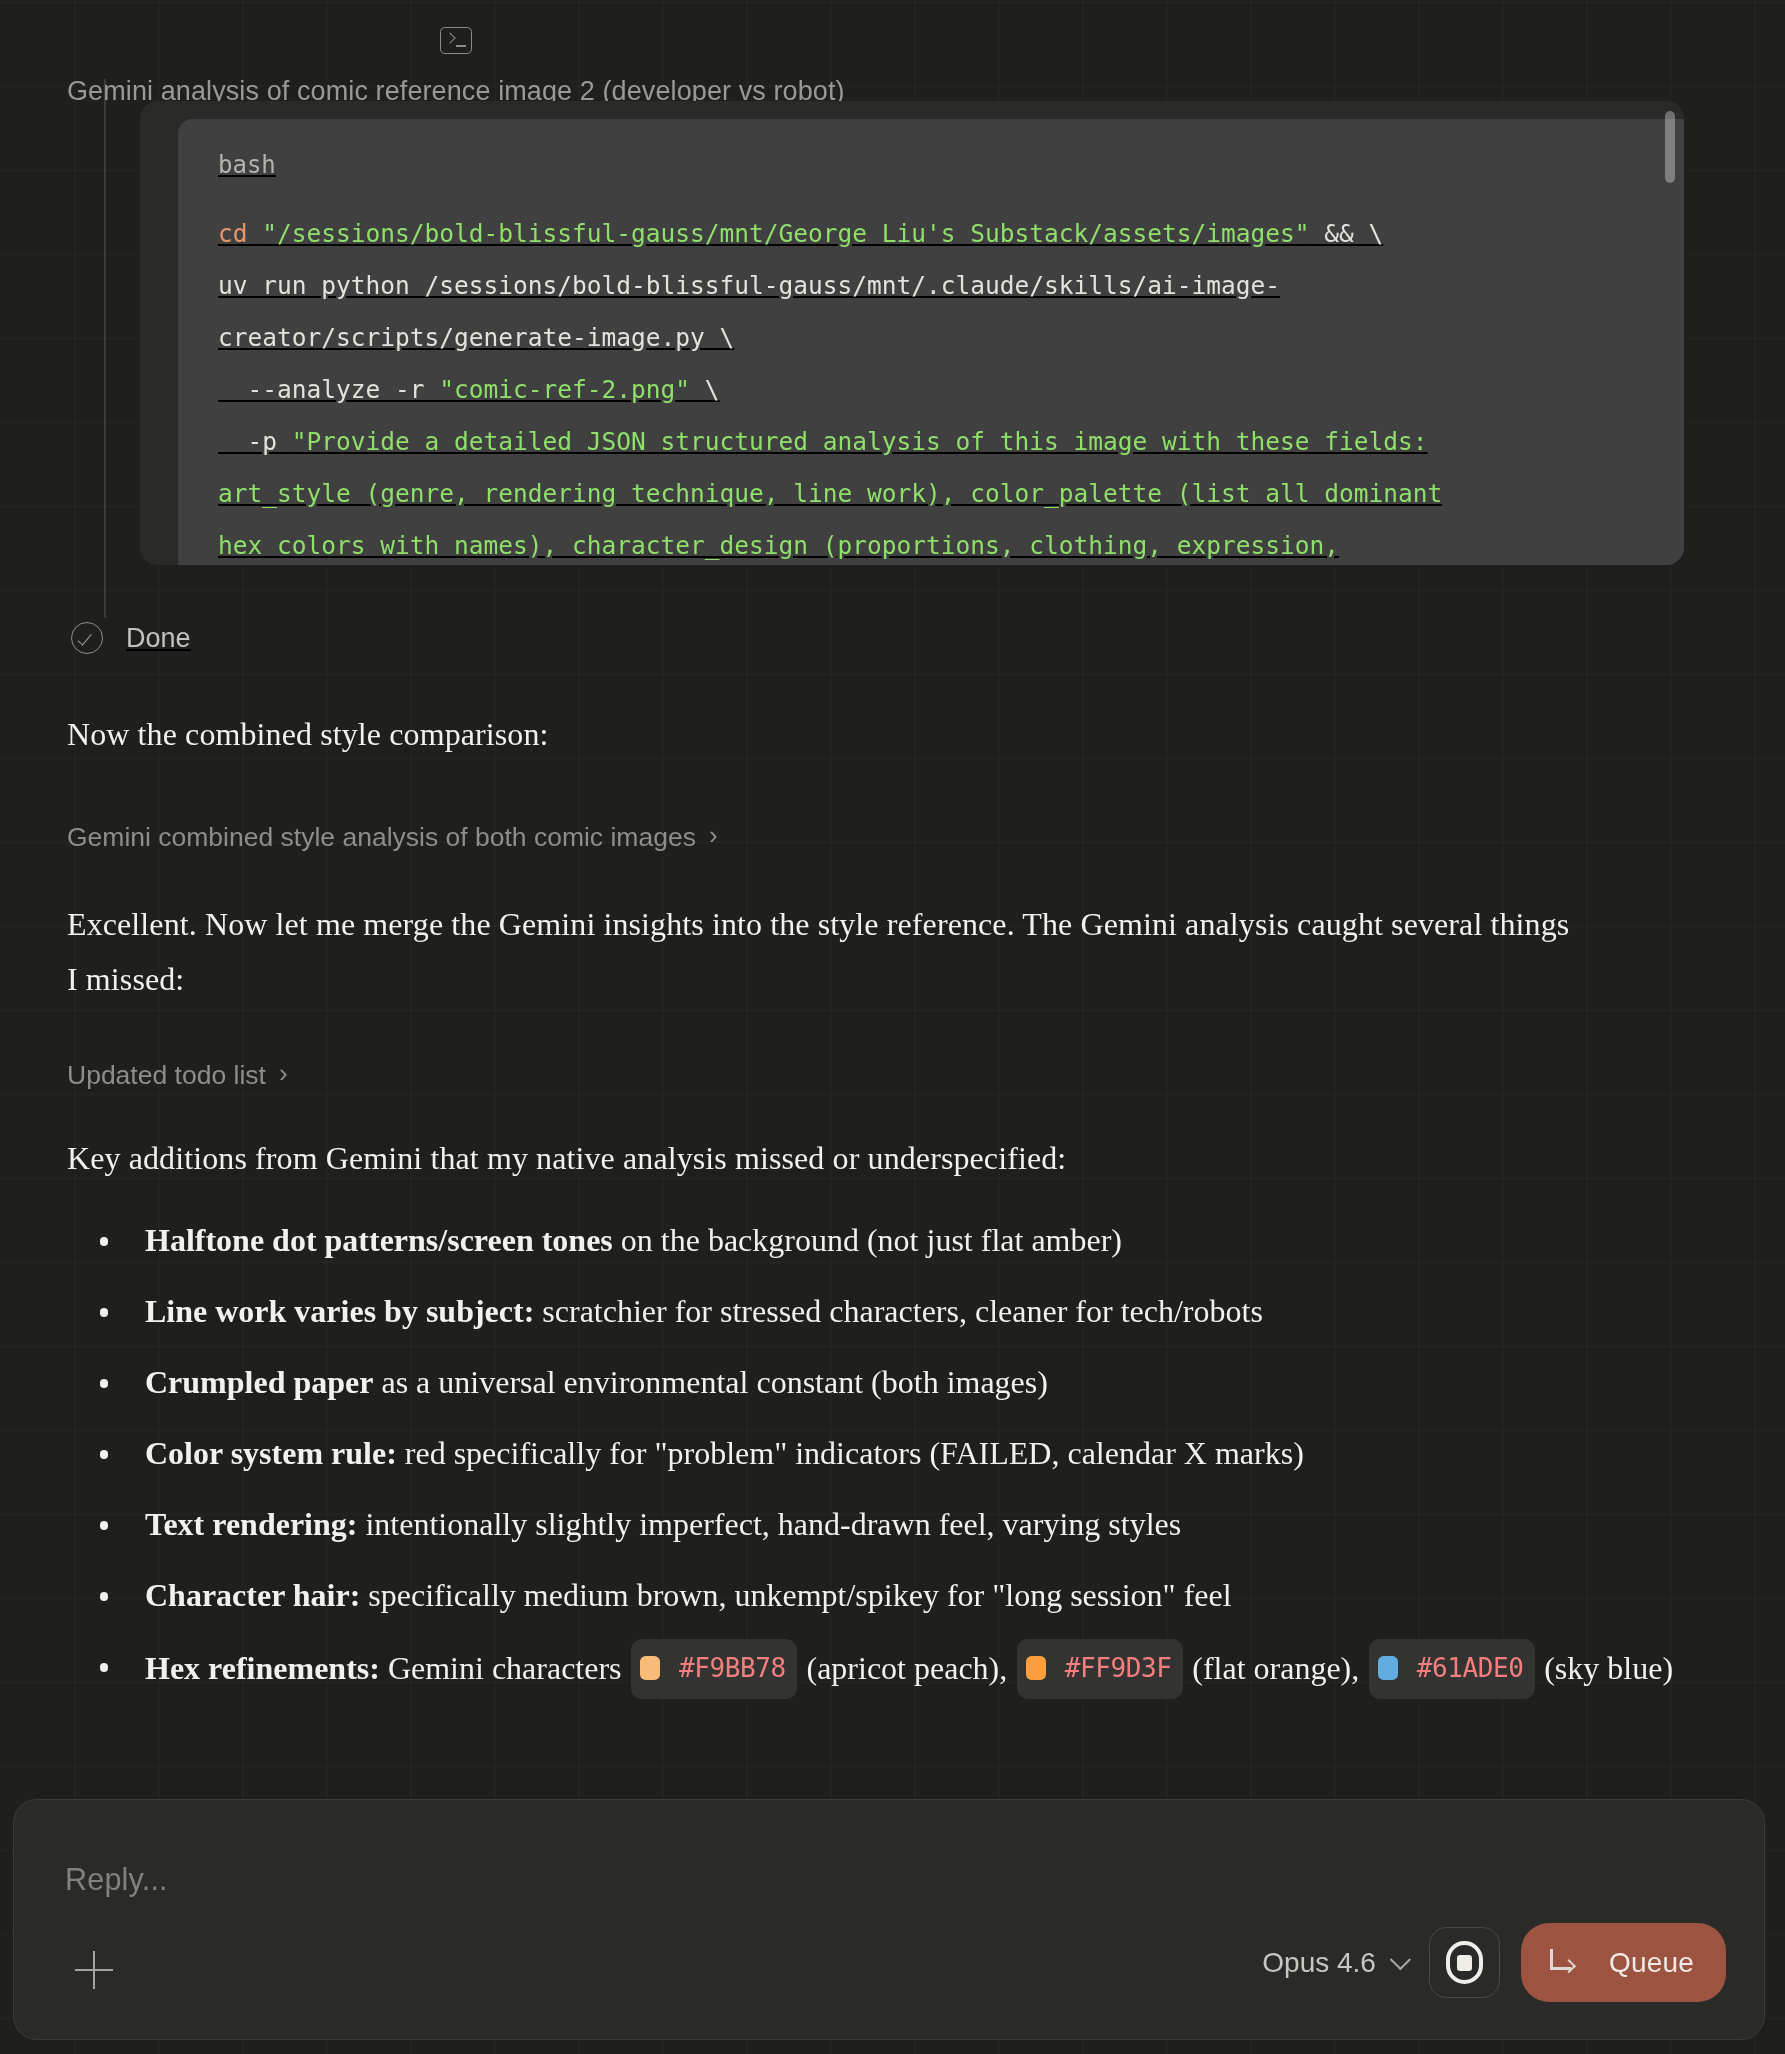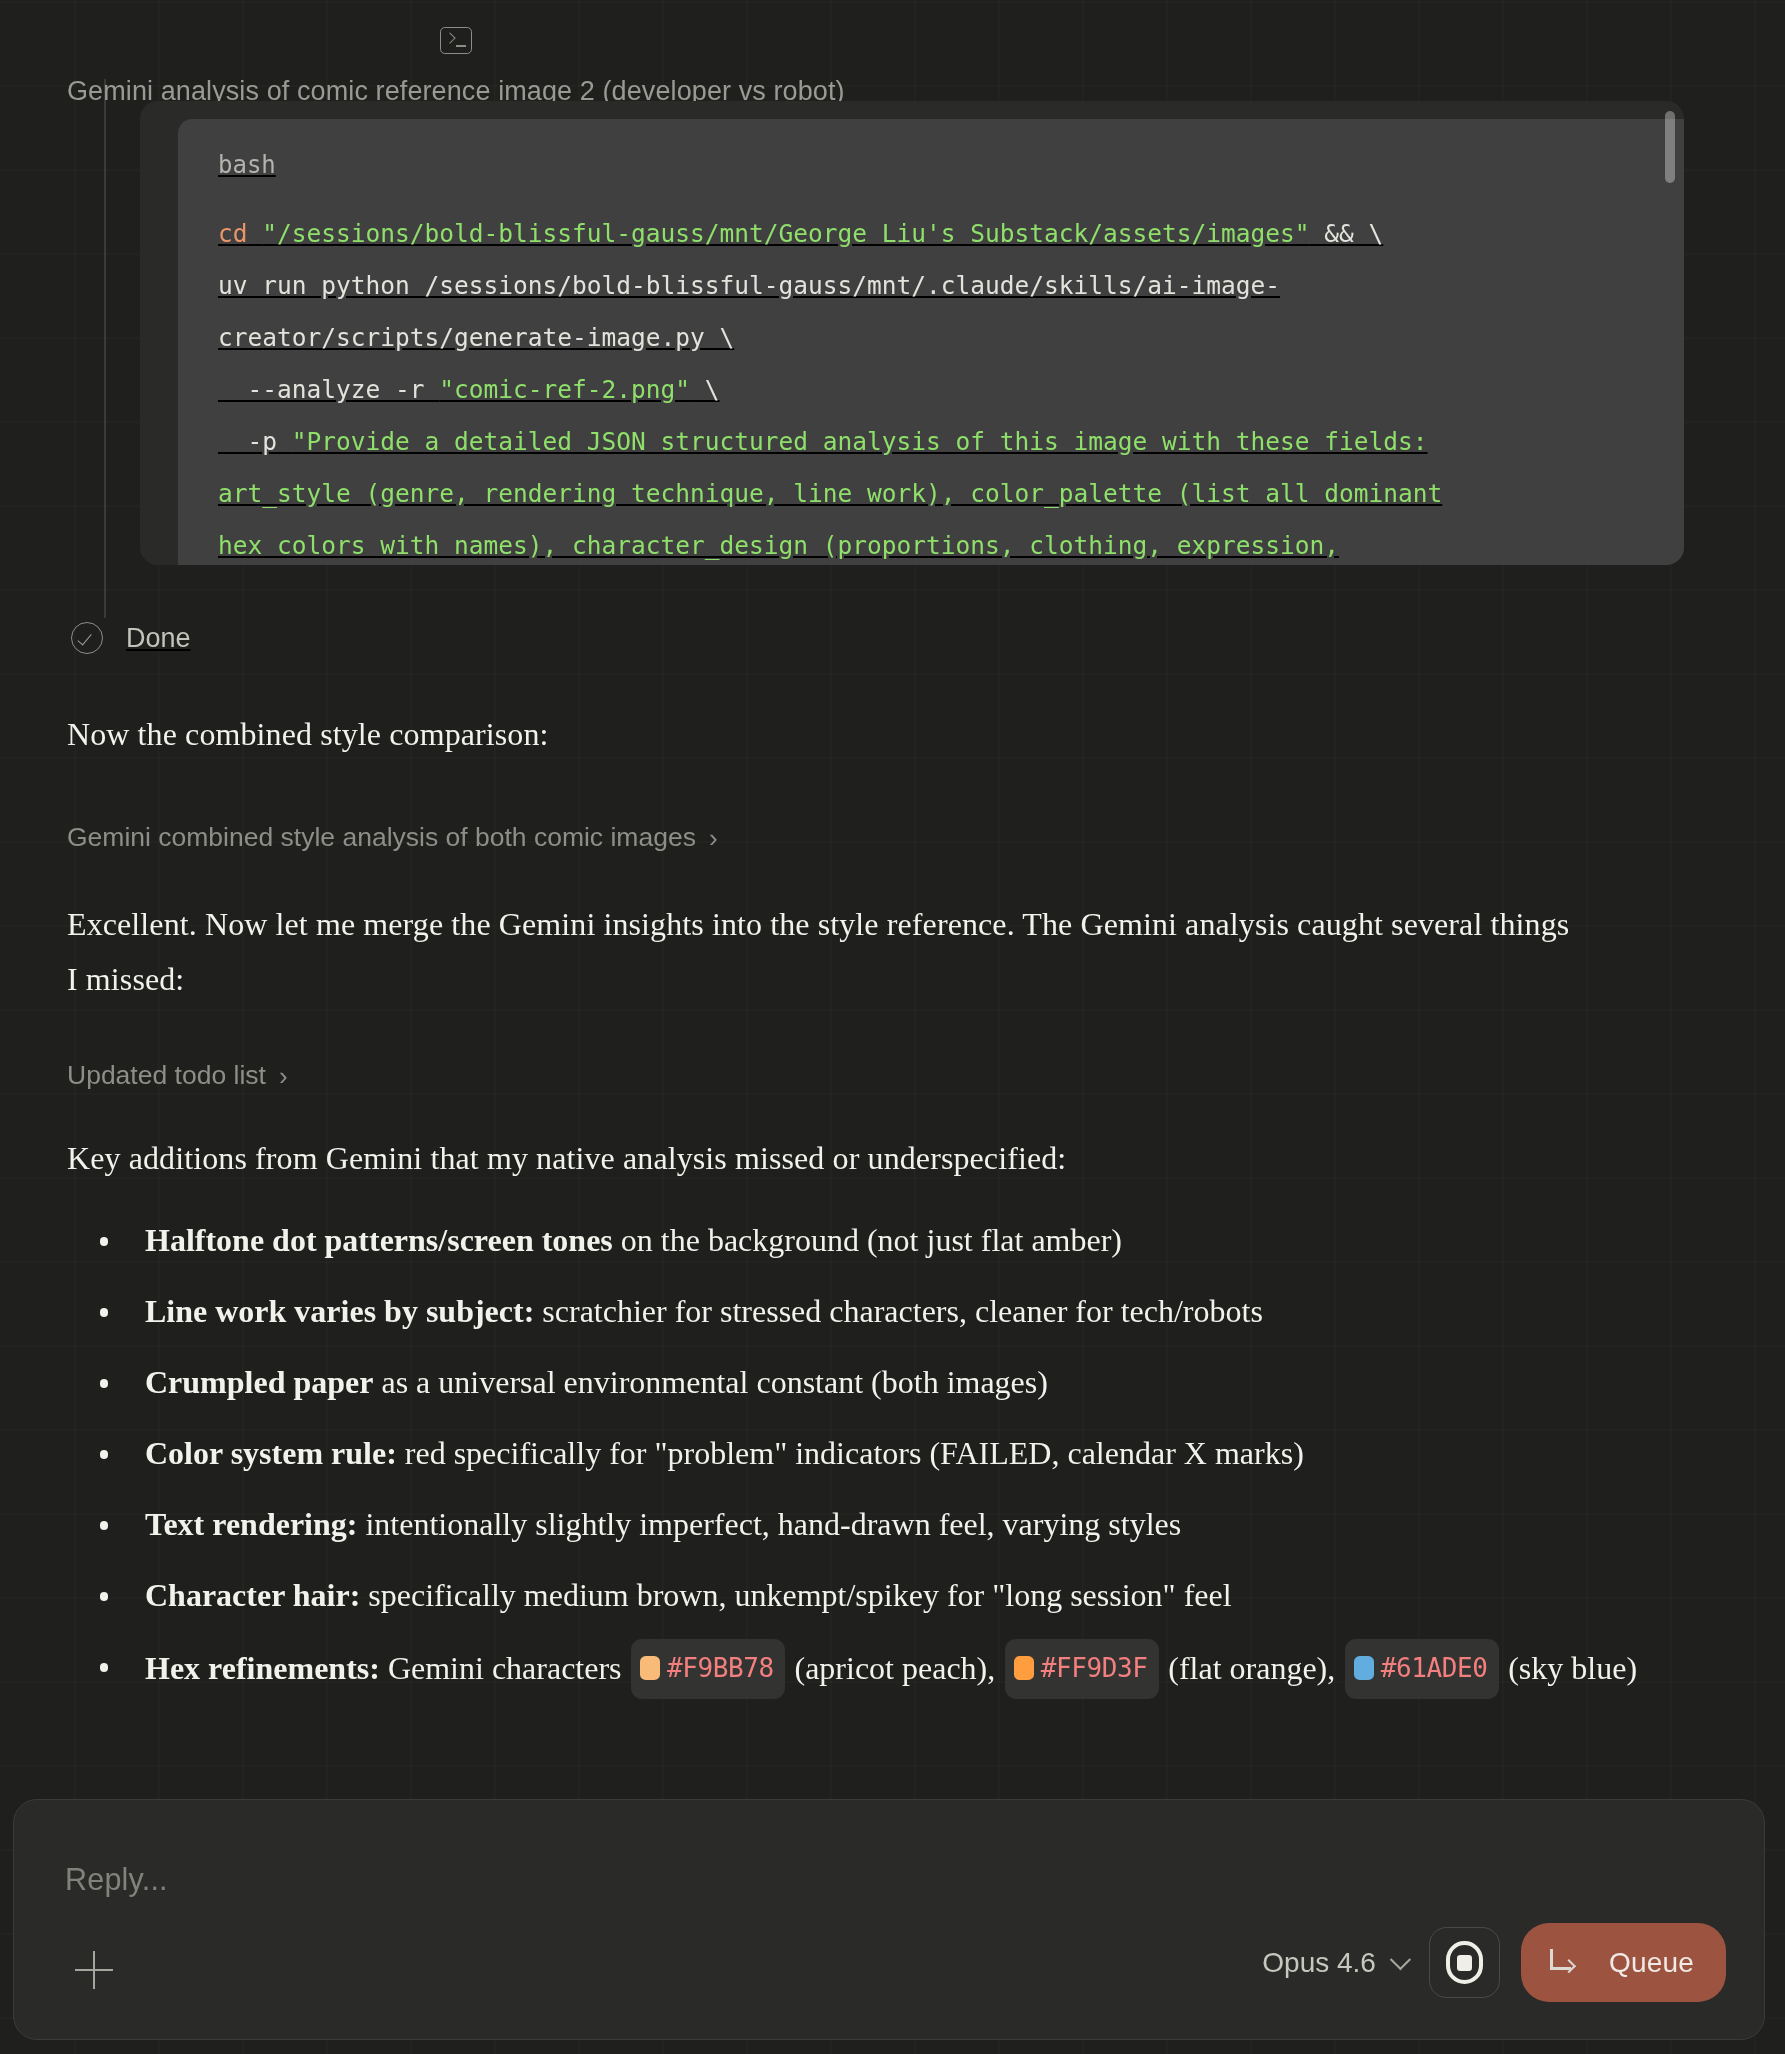--- a/index.html
+++ b/index.html
@@ -168,21 +168,21 @@
   .p-exc   { top: 897px; width: 1508px; }
   .p-key   { top: 1131px; }
 
   .collapsed {
     position: absolute;
     left: 67px;
     font-family: "Liberation Sans", sans-serif;
     font-size: 26.5px;
     color: #8e8e88;
     display: flex;
-    align-items: center;
+    align-items: flex-start;
     gap: 13px;
   }
   .c-gemini { top: 822px; }
   .c-todo   { top: 1060px; }
   .chev {
     font-size: 26px;
     color: #8e8e88;
     line-height: 1;
   }
 
@@ -211,21 +211,21 @@
     width: 8.8px; height: 8.8px;
     border-radius: 50%;
     background: #f2f2ec;
   }
   .bullet b { font-weight: bold; }
 
   
   .hexchip {
     display: inline-flex;
     align-items: center;
-    gap: 7px;
+    gap: 19px;
     background: #333331;
     border-radius: 11.2px;
     padding: 2.4px 11.2px 4px 8.8px;
     vertical-align: -1.6px;
     margin: 0 1.6px;
   }
   .swatch {
     width: 20px; height: 24px;
     border-radius: 5.6px;
     flex: none;

